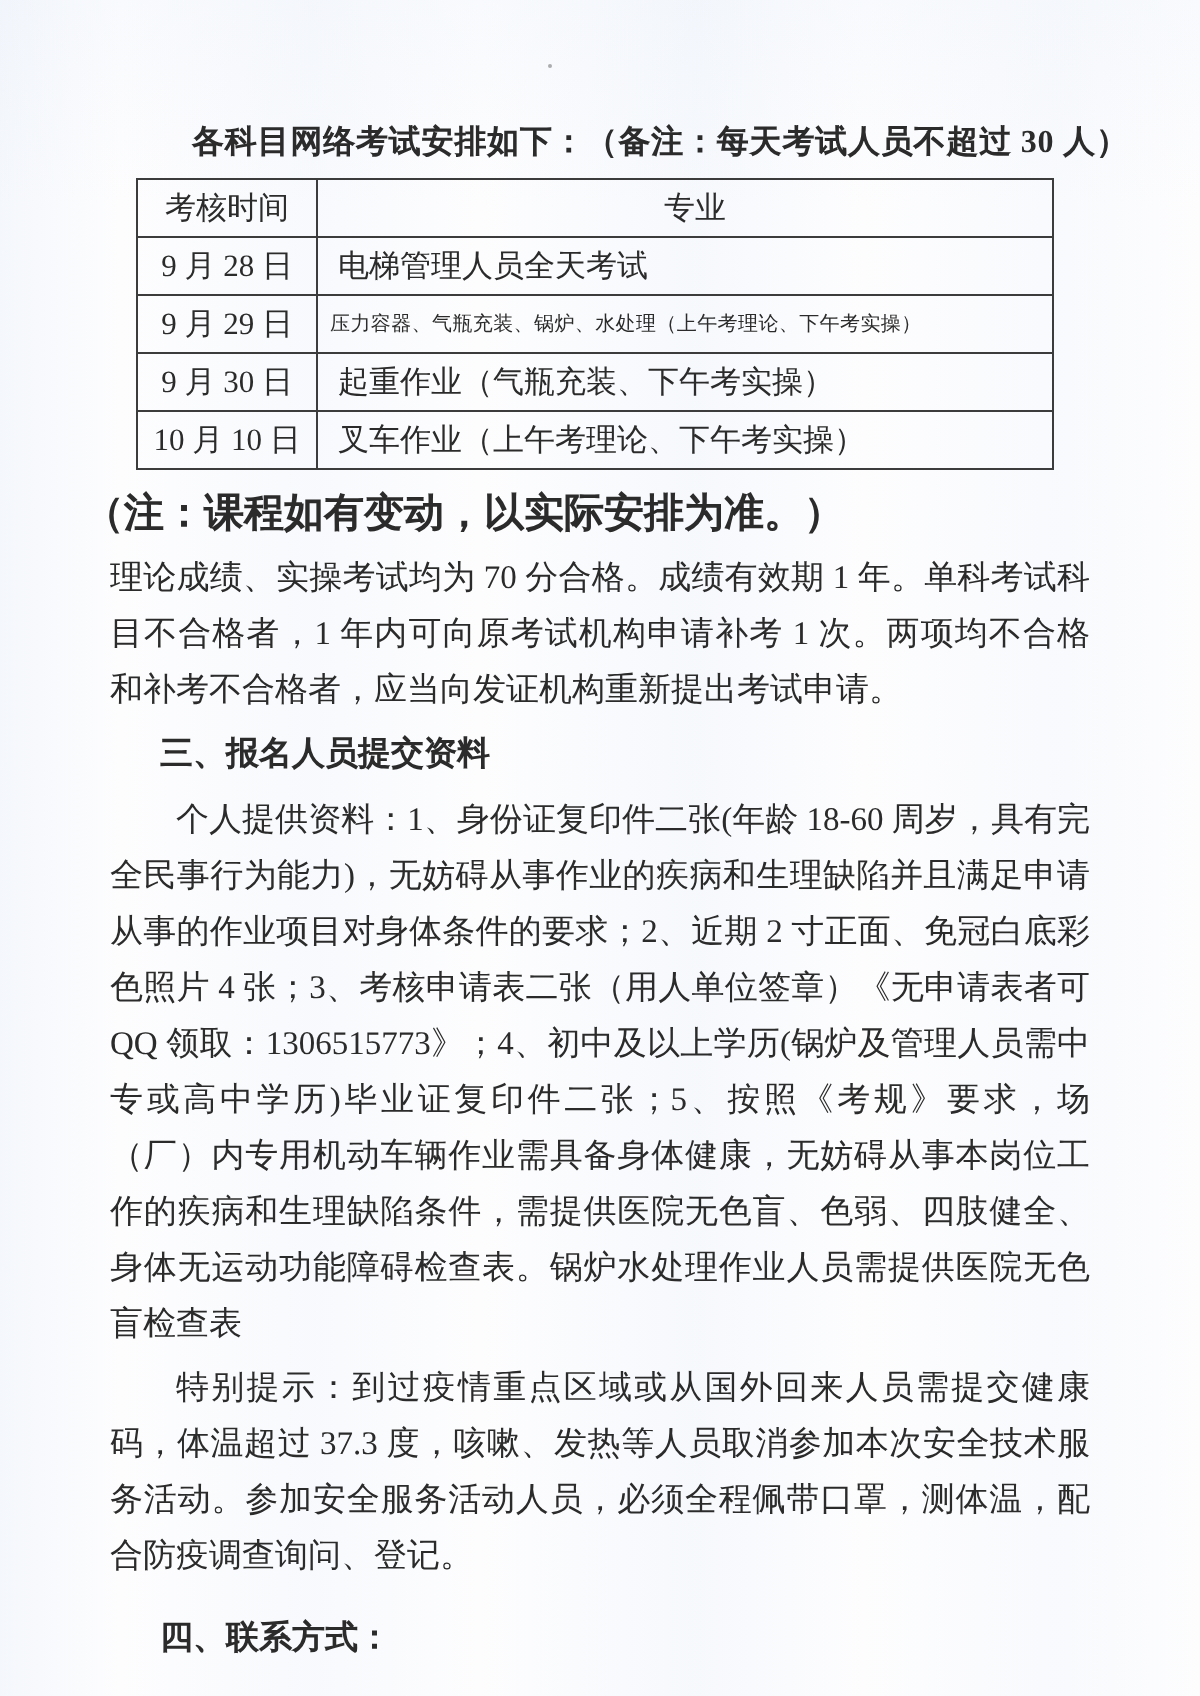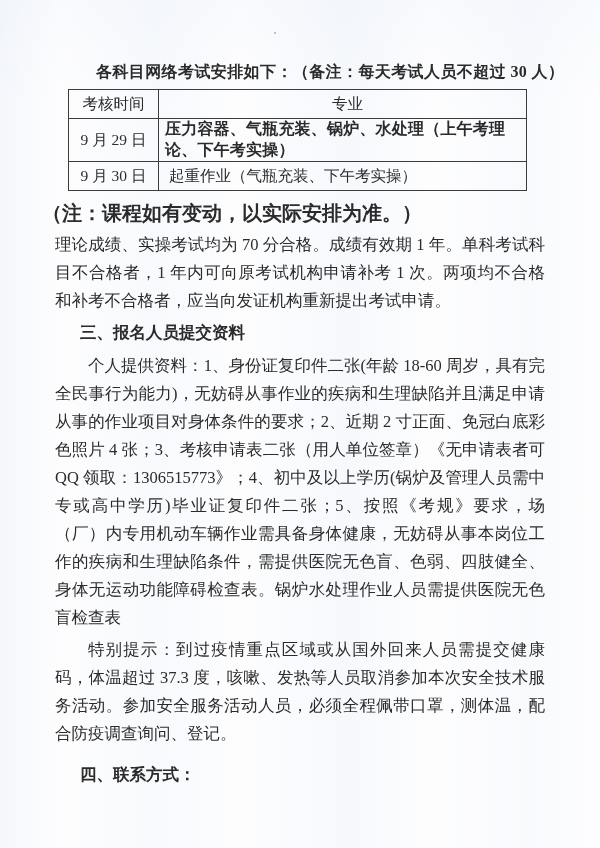--- a/index.html
+++ b/index.html
@@ -46,21 +46,21 @@
     table-layout: fixed;
   }
   table.exam-table td {
     border: 1px solid #3c3c3c;
     height: 29px;
     font-size: 15.5px;
     vertical-align: middle;
   }
   td.col-date { width: 90px; text-align: center; }
   td.col-subject { padding-left: 10px; }
-  td.col-subject.small { font-size: 16px; padding-left: 6px; letter-spacing: 0.2px; font-weight: bold; }
+  td.col-subject.small { font-size: 10px; padding-left: 6px; letter-spacing: 0.2px; }
   td.th-cell { text-align: center; }
   td.footer-cell { text-align: center; }
 
   .note {
     margin: 11px 55px 0 42px;
     font-size: 20px;
     font-weight: bold;
     line-height: 22px;
   }
   .body-para {
@@ -90,26 +90,34 @@
 
   <div class="heading">各科目网络考试安排如下：（备注：每天考试人员不超过 30 人）</div>
 
   <table class="exam-table">
     <tbody>
       <tr>
         <td class="col-date th-cell">考核时间</td>
         <td class="col-subject th-cell">专业</td>
       </tr>
       <tr>
+        <td class="col-date">9 月 28 日</td>
+        <td class="col-subject">电梯管理人员全天考试</td>
+      </tr>
+      <tr>
         <td class="col-date">9 月 29 日</td>
         <td class="col-subject small">压力容器、气瓶充装、锅炉、水处理（上午考理论、下午考实操）</td>
       </tr>
       <tr>
         <td class="col-date">9 月 30 日</td>
         <td class="col-subject">起重作业（气瓶充装、下午考实操）</td>
+      </tr>
+      <tr>
+        <td class="col-date">10 月 10 日</td>
+        <td class="col-subject">叉车作业（上午考理论、下午考实操）</td>
       </tr>
     </tbody>
   </table>
 
   <div class="note">（注：课程如有变动，以实际安排为准。）</div>
 
   <div class="body-para">理论成绩、实操考试均为 70 分合格。成绩有效期 1 年。单科考试科目不合格者，1 年内可向原考试机构申请补考 1 次。两项均不合格和补考不合格者，应当向发证机构重新提出考试申请。</div>
 
   <div class="section-title">三、报名人员提交资料</div>
 

